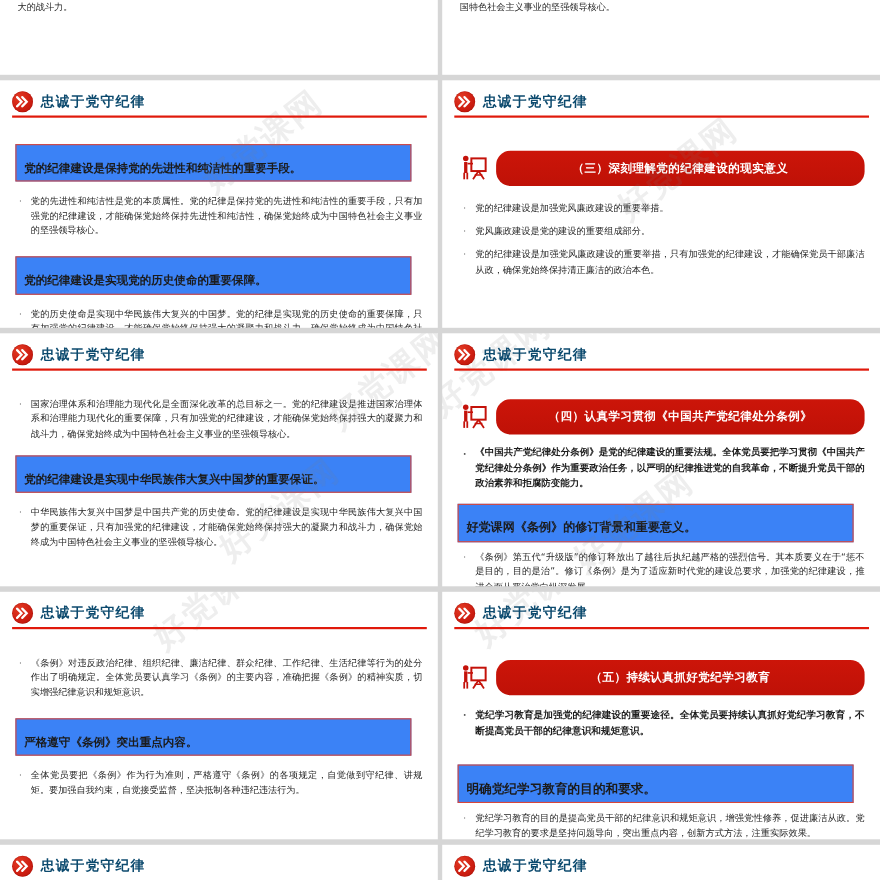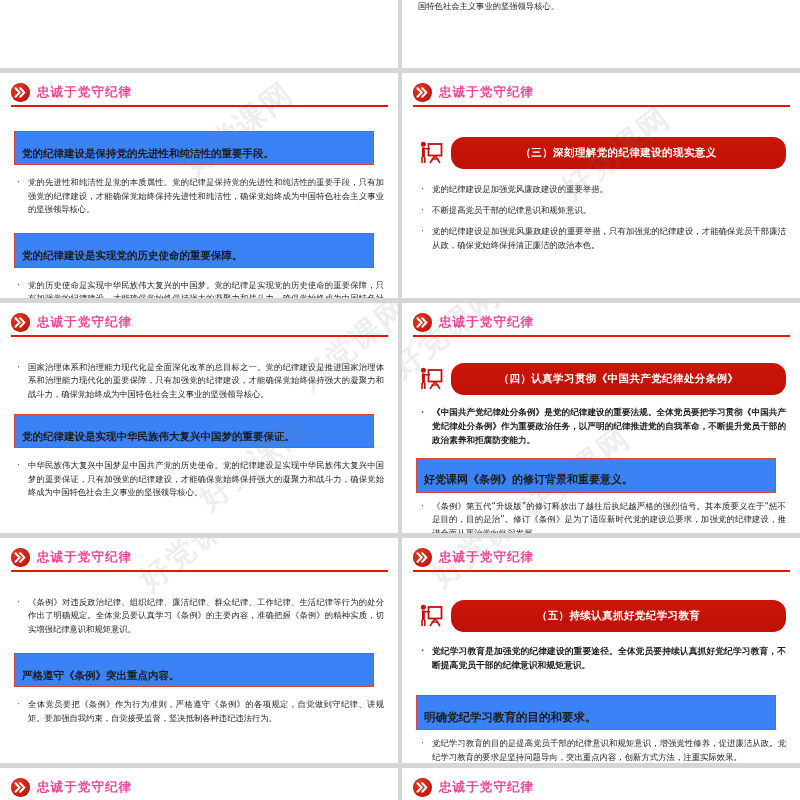--- a/index.html
+++ b/index.html
@@ -42,21 +42,21 @@
     border-radius:50%;
     background:radial-gradient(circle at 32% 28%, #e23a24 0%, #cf1f12 55%, #b51208 100%);
     display:flex;align-items:center;justify-content:center;
     flex:0 0 auto;
     box-shadow:0 0 0 0.5px rgba(150,10,5,.45) inset;
   }
   .chev-badge svg{display:block;}
   .hdr-title{
     font-size:12.5px;
     font-weight:bold;
-    color:#ec4899;
+    color:#0c4a6e;
     letter-spacing:1.1px;
     white-space:nowrap;
     line-height:1;
   }
   .hdr-rule{
     position:absolute;
     left:0;right:-1px;
     top:24px;
     height:2px;
     background:#e0190b;
@@ -151,20 +151,21 @@
   }
 </style>
 </head>
 <body>
 
 <div class="deck">
 
   <div class="slide clip-top">
     <div class="tail">
       <div class="l1">我净化、自我完善、自我革新、自我提高的能力，确保党始终保持旺盛的生命力和强</div>
+      <div>大的战斗力。</div>
     </div>
   </div>
 
   <div class="slide clip-top">
     <div class="tail">
       <div class="l1">纪律建设，才能确保党在思想上、政治上、行动上保持高度一致，确保党始终成为中</div>
       <div>国特色社会主义事业的坚强领导核心。</div>
     </div>
   </div>
 
@@ -223,21 +224,21 @@
       </svg>
       <div class="pill">（三）深刻理解党的纪律建设的现实意义</div>
     </div>
     <div class="banner-body">
       <div class="para">
         <span class="dot">·</span>
         <span class="txt">党的纪律建设是加强党风廉政建设的重要举措。</span>
       </div>
       <div class="para">
         <span class="dot">·</span>
-        <span class="txt">不断提高党员干部的纪律意识和规矩意识。</span>
+        <span class="txt">党风廉政建设是党的建设的重要组成部分。</span>
       </div>
       <div class="para">
         <span class="dot">·</span>
         <span class="txt">党的纪律建设是加强党风廉政建设的重要举措，只有加强党的纪律建设，才能确保党员干部廉洁从政，确保党始终保持清正廉洁的政治本色。</span>
       </div>
     </div>
   </div>
 
   <div class="slide">
     <div class="wm" style="left:290px;top:20px;">好党课网</div>

